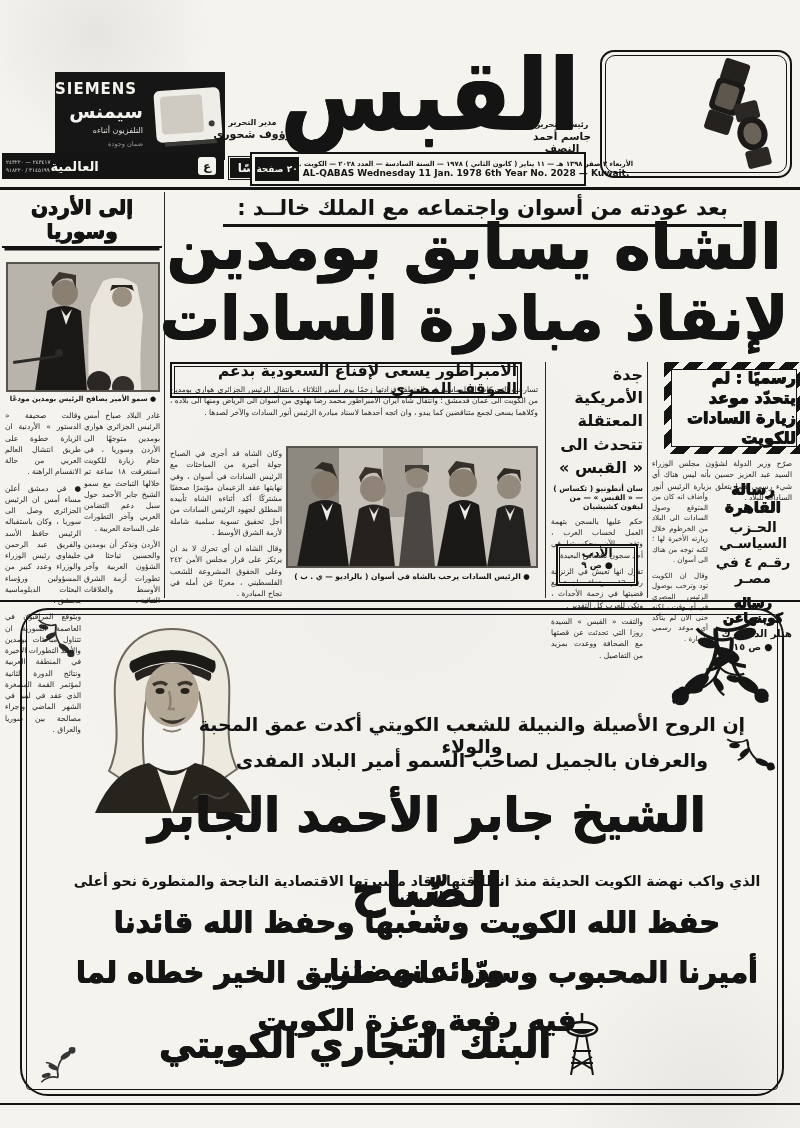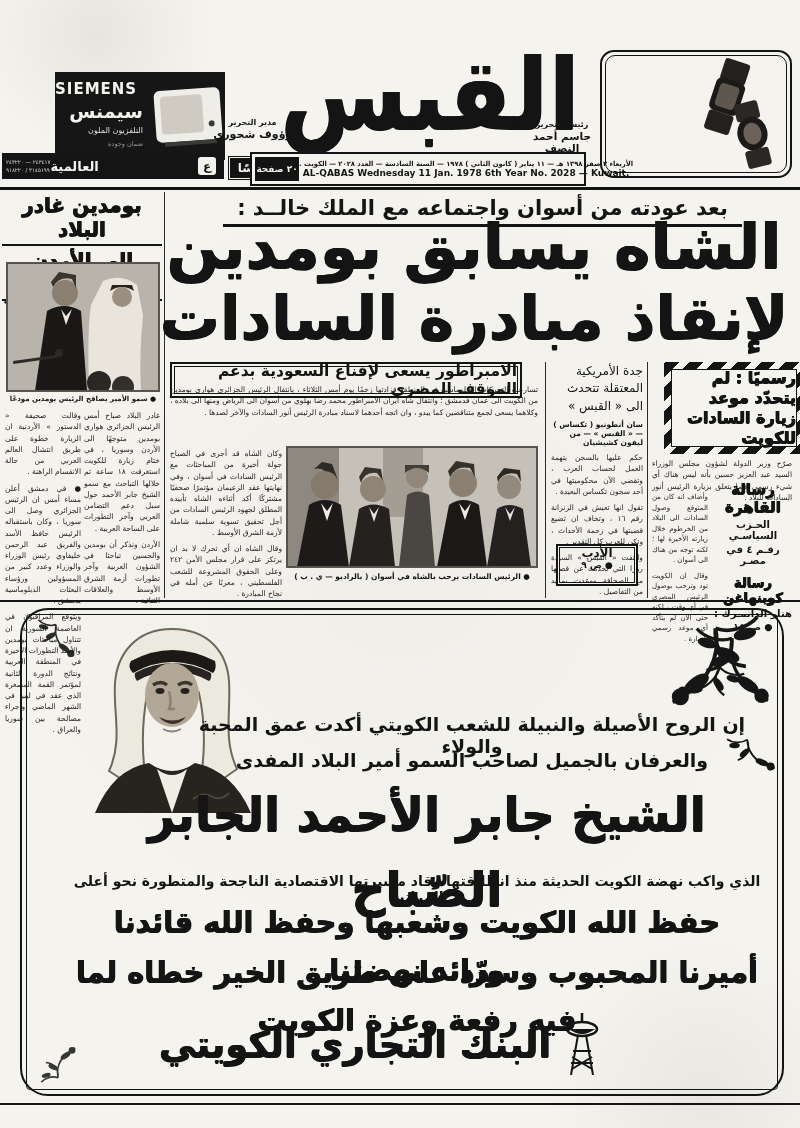--- a/index.html
+++ b/index.html
@@ -110,42 +110,42 @@
   #left-head-2 { font-size:20px; font-weight:bold; padding:2px 0 3px;
     border-bottom:2.5px solid #141414; box-shadow:0 5px 0 -2.5px #141414; }
   #left-photo { position:absolute; left:6px; top:262px; width:154px; height:130px; border:1px solid #5a5650; }
   #left-caption { position:absolute; left:6px; top:395px; width:154px; font-size:7px; font-weight:bold; text-align:center; }
   #left-col-r { position:absolute; left:84px; top:410px; width:76px; }
   #left-col-l { position:absolute; left:5px; top:410px; width:76px; }
   #left-col-r p, #left-col-l p { margin-bottom:5px; }
 
   
   #jeddah { position:absolute; left:551px; top:363px; width:92px; }
-  #jeddah-headline { font-size:12px; font-weight:normal; line-height:1.45; }
+  #jeddah-headline { font-size:16px; font-weight:bold; line-height:1.45; }
   #jeddah-byline { font-size:7.5px; font-weight:bold; margin-top:5px; }
   #jeddah-body p { margin-top:5px; }
   #lit-box { position:absolute; left:556px; top:544px; width:82px; height:42px;
     border:2px solid #141414; box-shadow:0 0 0 1px #f5f3ee inset, 0 0 0 2px #141414 inset;
     display:flex; flex-direction:column; align-items:center; justify-content:flex-start; }
   #lit-title { font-size:12px; font-weight:bold; }
   #lit-page { font-size:9px; font-weight:bold; }
 
   
   #official-box { position:absolute; left:664px; top:362px; width:140px; height:92px;
     background:repeating-linear-gradient(-45deg,#141414 0 10px,#f5f3ee 10px 17px); padding:7px; }
   #official-inner { width:100%; height:100%; background:#f5f3ee; border:1px solid #141414;
     display:flex; flex-direction:column; align-items:center; justify-content:center; }
   #official-line-1,#official-line-2 { font-size:16px; font-weight:bold; line-height:1.25; }
   #official-para-0 { position:absolute; left:652px; top:458px; width:140px; }
   #official-col { position:absolute; left:652px; top:492px; width:56px; font-size:7px; }
   #official-col p { margin-bottom:5px; }
 
   #cairo-block { position:absolute; left:714px; top:480px; width:78px; text-align:center; }
   #cairo-title { font-size:15px; font-weight:bold; }
-  #cairo-sub-1,#cairo-sub-2 { font-size:10px; font-weight:bold; margin-top:3px;text-align:center; }
+  #cairo-sub-1,#cairo-sub-2 { font-size:14px; font-weight:bold; margin-top:3px;text-align:center; }
   #copenhagen-title { font-size:13px; font-weight:bold; margin-top:9px; }
   #copenhagen-sub { font-size:10px; font-weight:bold; margin-top:3px; }
   #copenhagen-page { font-size:9.5px; font-weight:bold; margin-top:2px; }
 
   
   #greeting-box { position:absolute; left:20px; top:608px; width:764px; height:488px;
     border:2.5px solid #141414; border-radius:28px; padding:4px; }
   #greeting-inner { width:100%; height:100%; border:1px solid #141414; border-radius:4px; position:relative; }
   .orn { position:absolute; }
   #orn-tr { right:6px; top:2px; width:132px; height:96px; }
@@ -178,21 +178,21 @@
     </g>
   </defs>
 </svg>
 
 <div id="page">
 
   <div id="siemens-ad">
     <div id="siemens-text" class="rtl">
       <div id="siemens-brand" style="direction:ltr">SIEMENS</div>
       <div id="siemens-brand-ar">سيمنس</div>
-      <div id="siemens-product">التلفزيون الملون</div>
+      <div id="siemens-product">التلفزيون أثناءه</div>
       <div id="siemens-sub">ضمان وجودة</div>
     </div>
     <div id="siemens-tv">
       <svg width="72" height="62" viewBox="0 0 72 62">
         <rect x="2" y="4" width="66" height="52" rx="6" fill="#efede7" transform="rotate(-4 35 30)"></rect>
         <rect x="8" y="10" width="42" height="38" rx="4" fill="#cfcbc2" transform="rotate(-4 35 30)"></rect>
         <circle cx="58" cy="40" r="3" fill="#3a3a38" transform="rotate(-4 35 30)"></circle>
         <rect x="10" y="56" width="52" height="4" fill="#3a3a38" transform="rotate(-4 35 30)"></rect>
       </svg>
     </div>
@@ -298,21 +298,20 @@
       <circle cx="222" cy="40" r="12" fill="#93897c"></circle>
         <path d="M211 35q5-11 19-8l4 8-1-12-16-2-7 9z" fill="#2c2823"></path>
       <path d="M200 120 L210 62 Q222 54 236 62 L244 120 Z" fill="#232120"></path>
       <path d="M218 60 l5 7 5-7 -5 14 z" fill="#e5e1d9"></path>
       <rect width="250" height="120" fill="none" stroke="#55504a" stroke-width="2"></rect>
     </svg>
   </div>
   <div id="lead-caption" class="rtl">● الرئيس السادات يرحب بالشاه في أسوان ( بالراديو — ي . ب )</div>
 
   <div id="left-head" class="rtl">
-    <div id="left-head-1" class="fat">بومدين غادر البلاد</div>
     <div id="left-head-2" class="fat">إلى الأردن وسوريا</div>
   </div>
 
   <div id="left-photo">
     <svg width="152" height="128" viewBox="0 0 152 128" preserveAspectRatio="none">
       <rect width="152" height="128" fill="#b9b4ab"></rect>
 
       <circle cx="58" cy="30" r="13" fill="#8a7f71"></circle>
       <path d="M46 24q6-11 19-8l4 9 0-13-17-3-8 10z" fill="#3b342d"></path>
       <path d="M28 128 L40 48 Q57 38 74 48 L80 128 Z" fill="#1a1817"></path>

